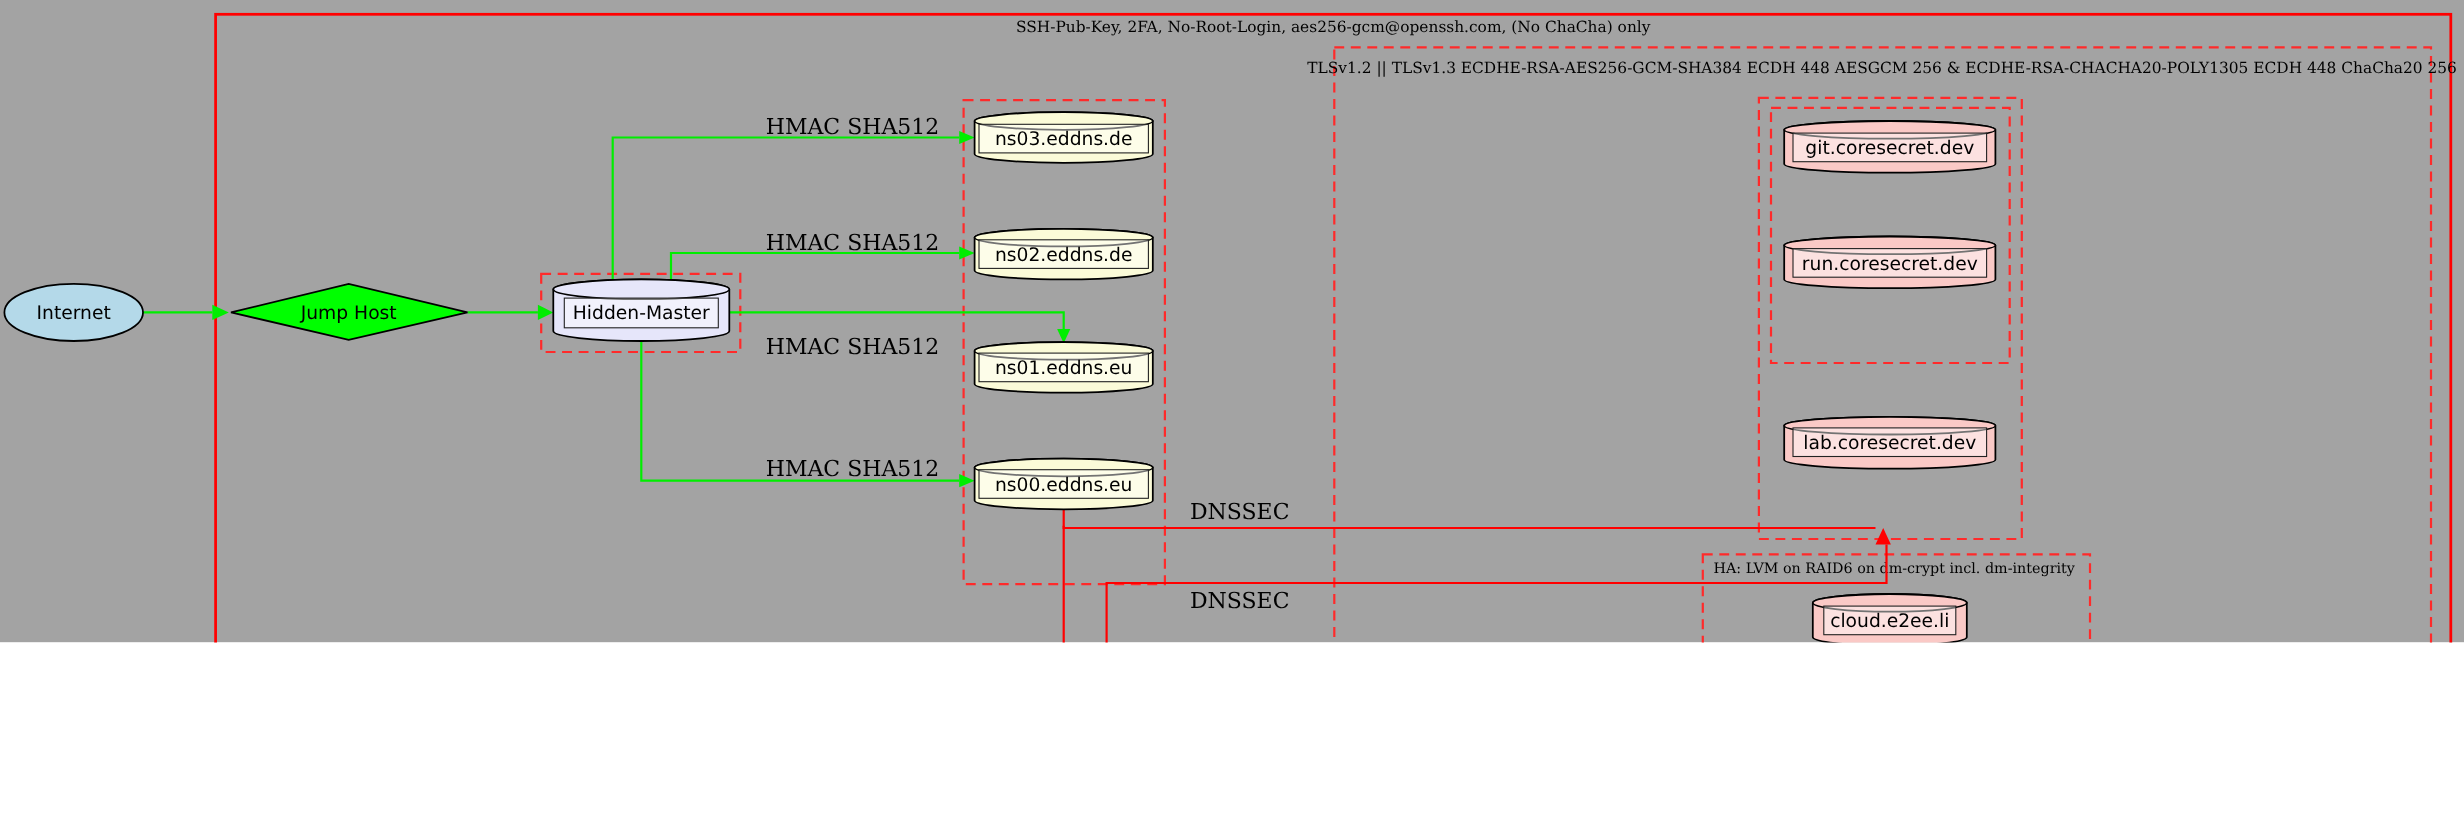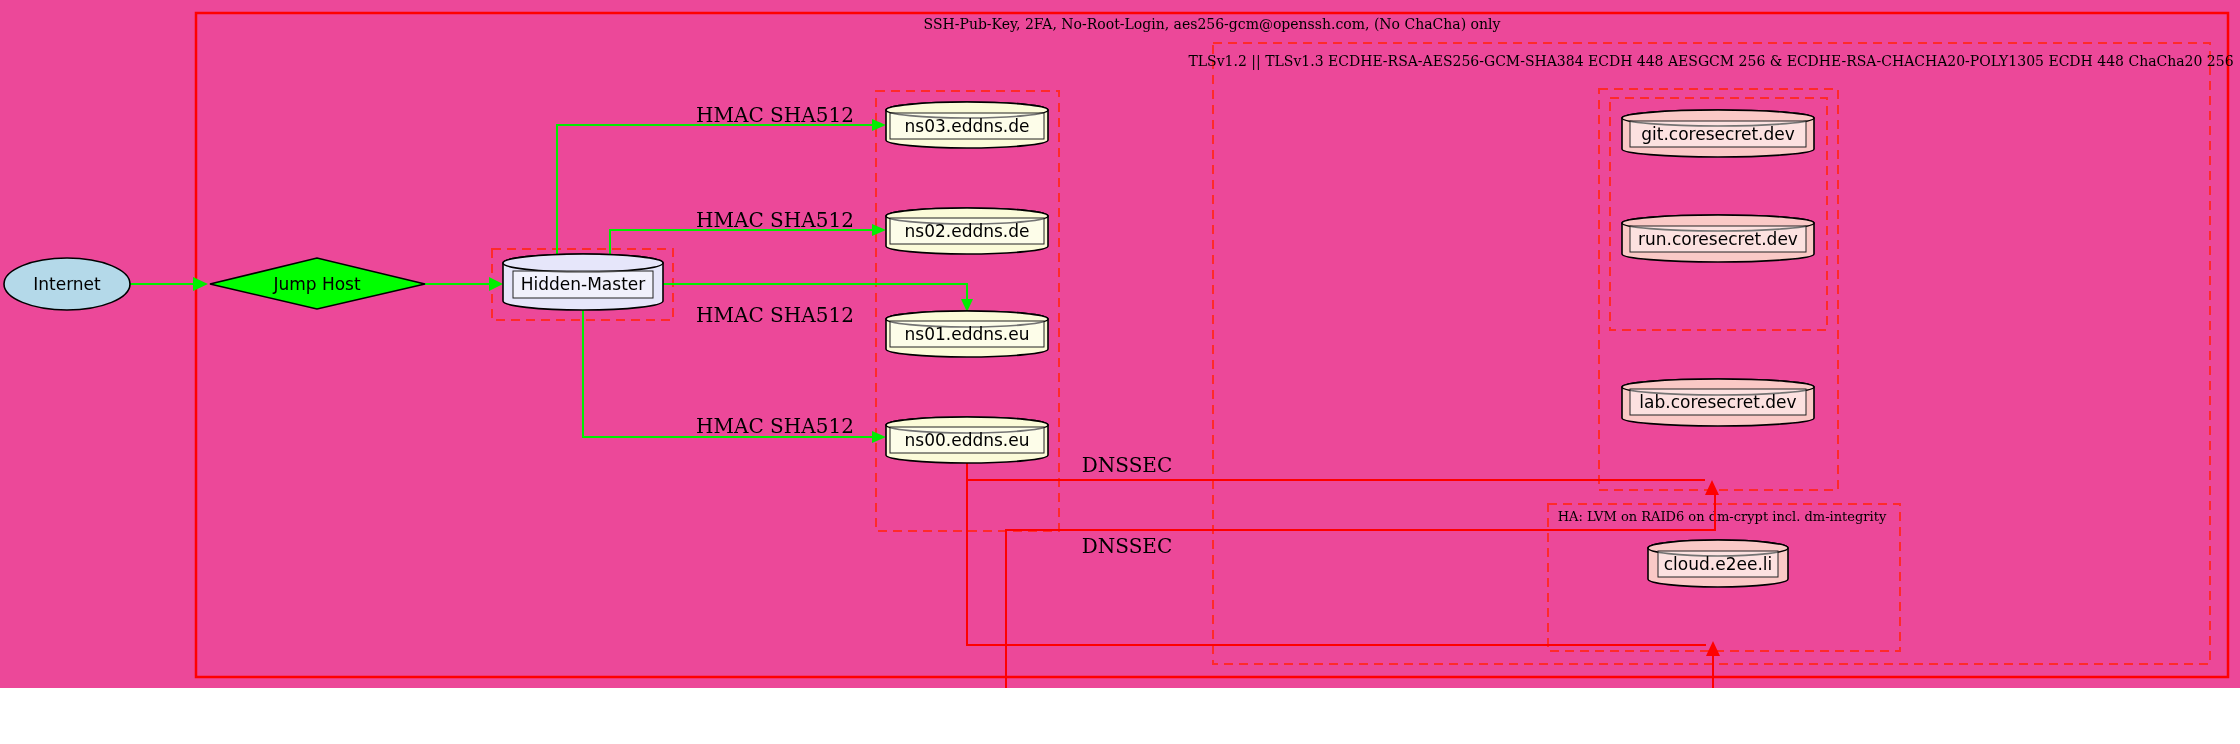--- a/index.html
+++ b/index.html
@@ -1,20 +1,20 @@
 <!DOCTYPE html>
 <html><head>
 <meta charset="utf-8">
 <style>
   html, body { margin: 0; padding: 0; background: #ffffff; }
   #stage {
     position: relative;
     width: 2240px;
-    height: 688px;
-    background: #ec4899;
+    height: 584px;
+    background: #a3a3a3;
     font-family: "DejaVu Sans", sans-serif;
   }
   svg { display: block; }
   text { user-select: none; }
   .node-label {
     font-family: "DejaVu Sans", sans-serif;
     font-size: 17px;
     fill: #000000;
     text-anchor: middle;
   }

